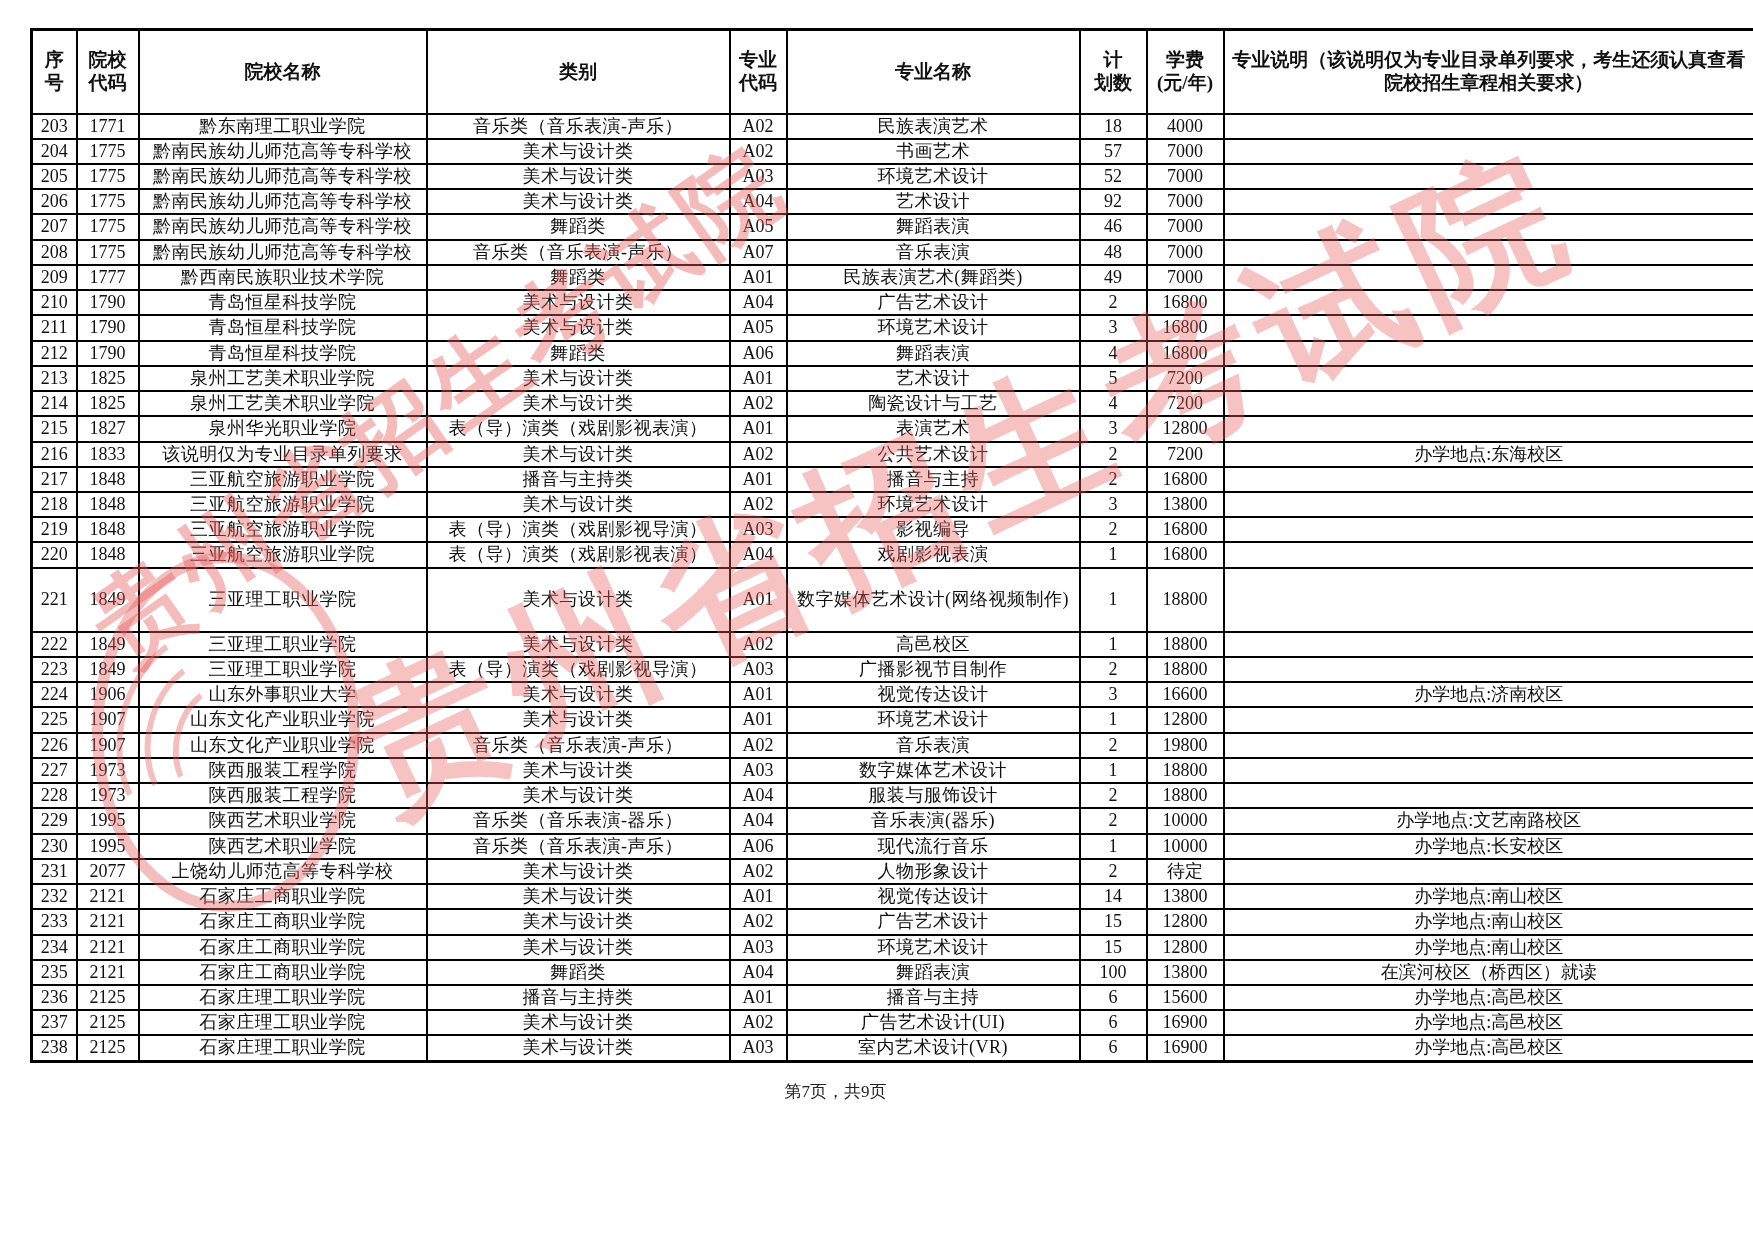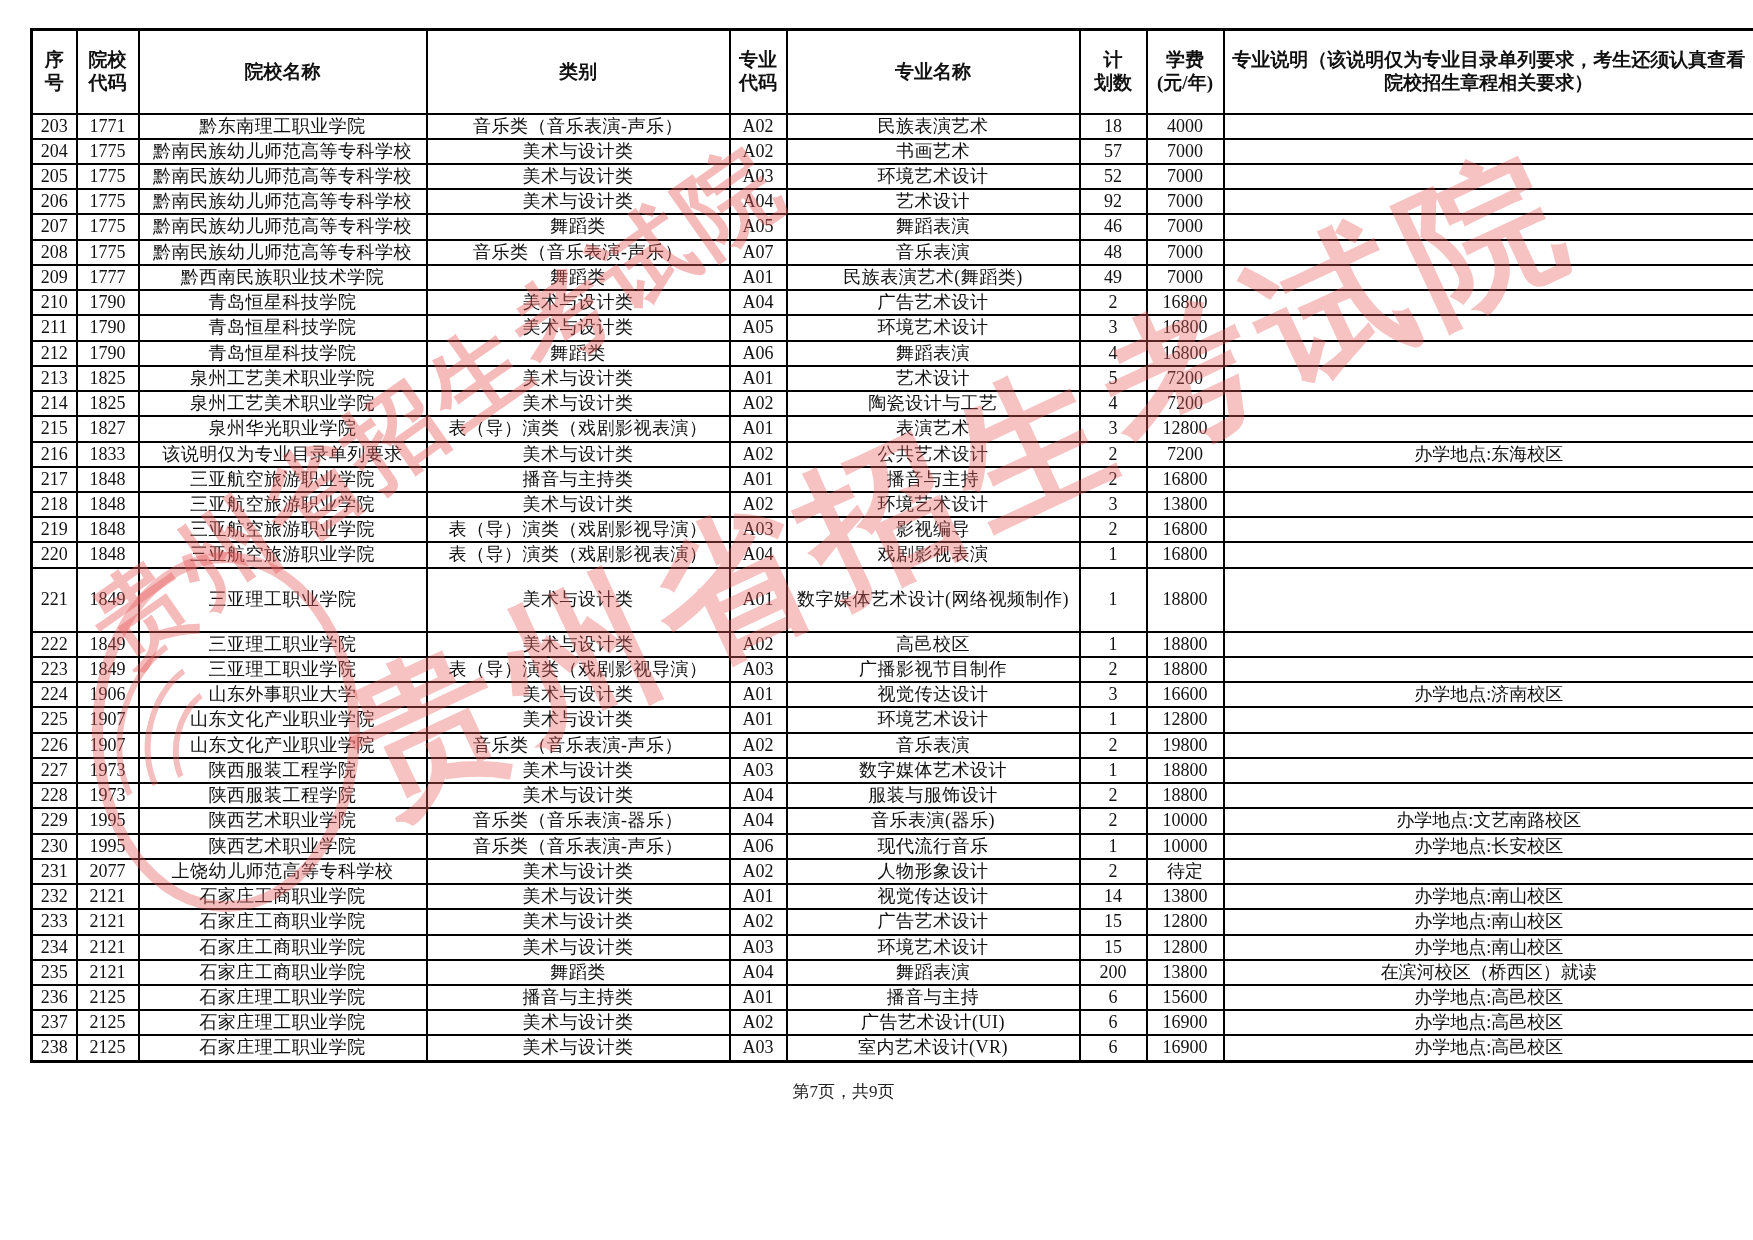--- a/index.html
+++ b/index.html
@@ -34,21 +34,21 @@
     white-space:pre-line;
     height:84px;
   }
   table.roster td { height:24px; }
   tr.tall td { height:64px;font-family:Liberation Serif, serif; }
   th.c-note, td.c-note { text-align:left; padding-left:6px; }
   th.c-note { font-weight:normal; }
   th.c-note .note-bold { font-weight:bold; }
   td.c-school, td.c-cat, td.c-major { letter-spacing:0.5px; }
   .page-footer {
-    position:absolute; left:8px; top:1080px; width:1671px;
+    position:absolute; left:0; top:1080px; width:1671px;
     text-align:center; font-size:17px; color:#222;
   }
   
   .wm-layer { position:absolute; inset:0; pointer-events:none; z-index:6; }
   .wm-text {
     position:absolute;
     white-space:nowrap;
     color:rgba(231,93,93,0.42);
     font-family:"Liberation Serif", serif;
     font-weight:bold;
@@ -457,21 +457,21 @@
           <td class="c-fee">12800</td>
           <td class="c-note">办学地点:南山校区</td>
         </tr>
         <tr>
           <td class="c-sn">235</td>
           <td class="c-code">2121</td>
           <td class="c-school">石家庄工商职业学院</td>
           <td class="c-cat">舞蹈类</td>
           <td class="c-mcode">A04</td>
           <td class="c-major">舞蹈表演</td>
-          <td class="c-plan">200</td>
+          <td class="c-plan">100</td>
           <td class="c-fee">13800</td>
           <td class="c-note">在滨河校区（桥西区）就读</td>
         </tr>
         <tr>
           <td class="c-sn">236</td>
           <td class="c-code">2125</td>
           <td class="c-school">石家庄理工职业学院</td>
           <td class="c-cat">播音与主持类</td>
           <td class="c-mcode">A01</td>
           <td class="c-major">播音与主持</td>

